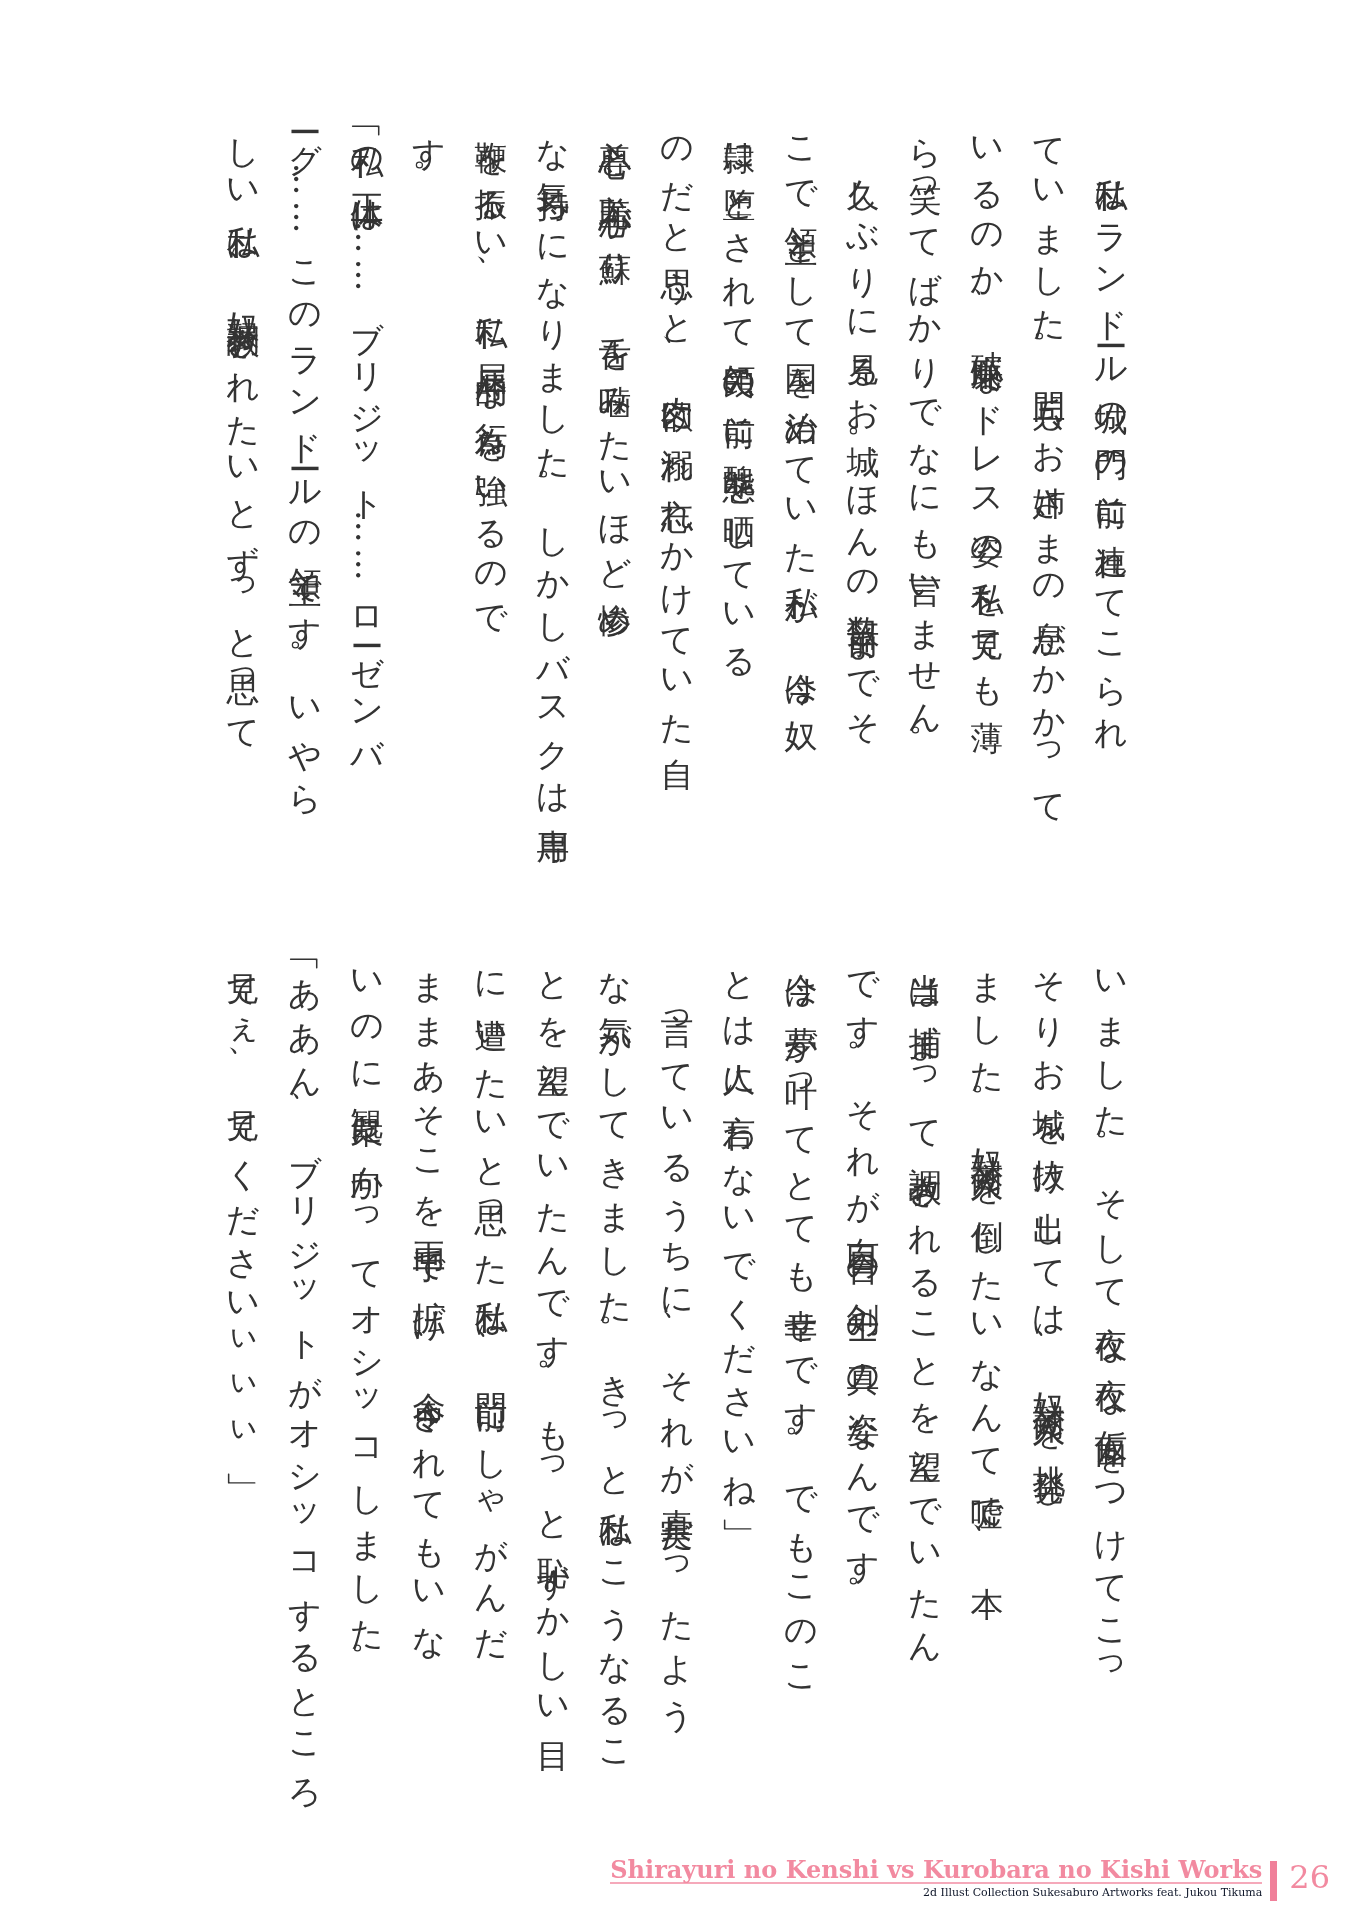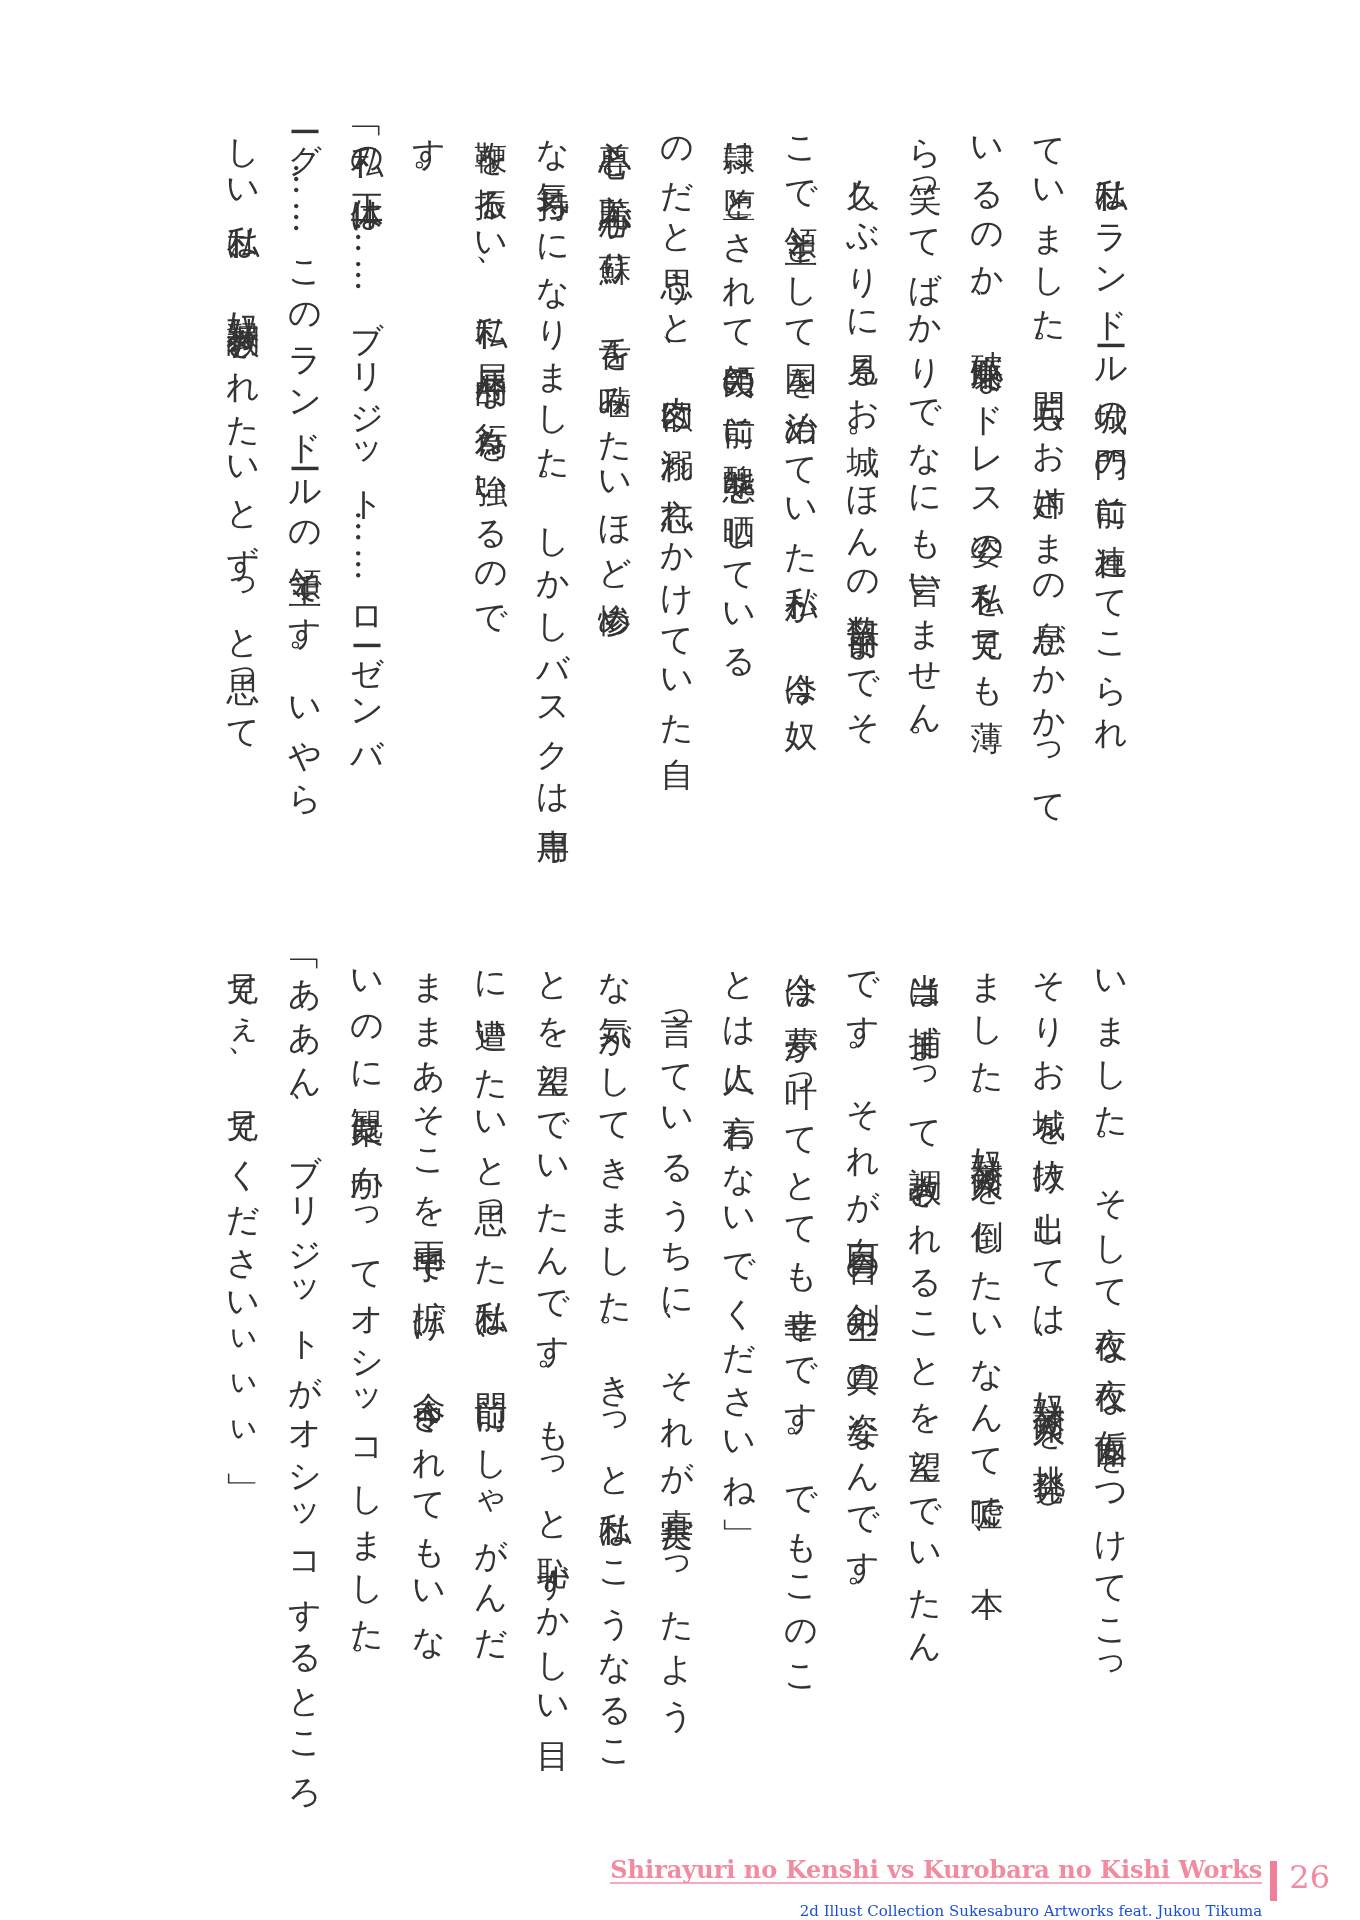--- a/index.html
+++ b/index.html
@@ -54,24 +54,24 @@
   .footer-text { text-align: right; }
   .f-title {
     display: inline-block;
     font-weight: bold;
     font-size: 24px;
     line-height: 1.0;
     color: #f28aa0;
     border-bottom: 2px solid #f5a9ba;
   }
   .f-sub {
-    font-size: 15px;
+    font-size: 11px;
     line-height: 1.2;
-    color: #1d4ed8;
-    margin-top: 18px;
+    color: #0f172a;
+    margin-top: 2px;
   }
   .f-bar {
     width: 7px;
     height: 40px;
     background: #f0809a;
     margin: 3px 12px 0 8px;
   }
   .f-num {
     font-size: 32px;
     line-height: 1.0;

